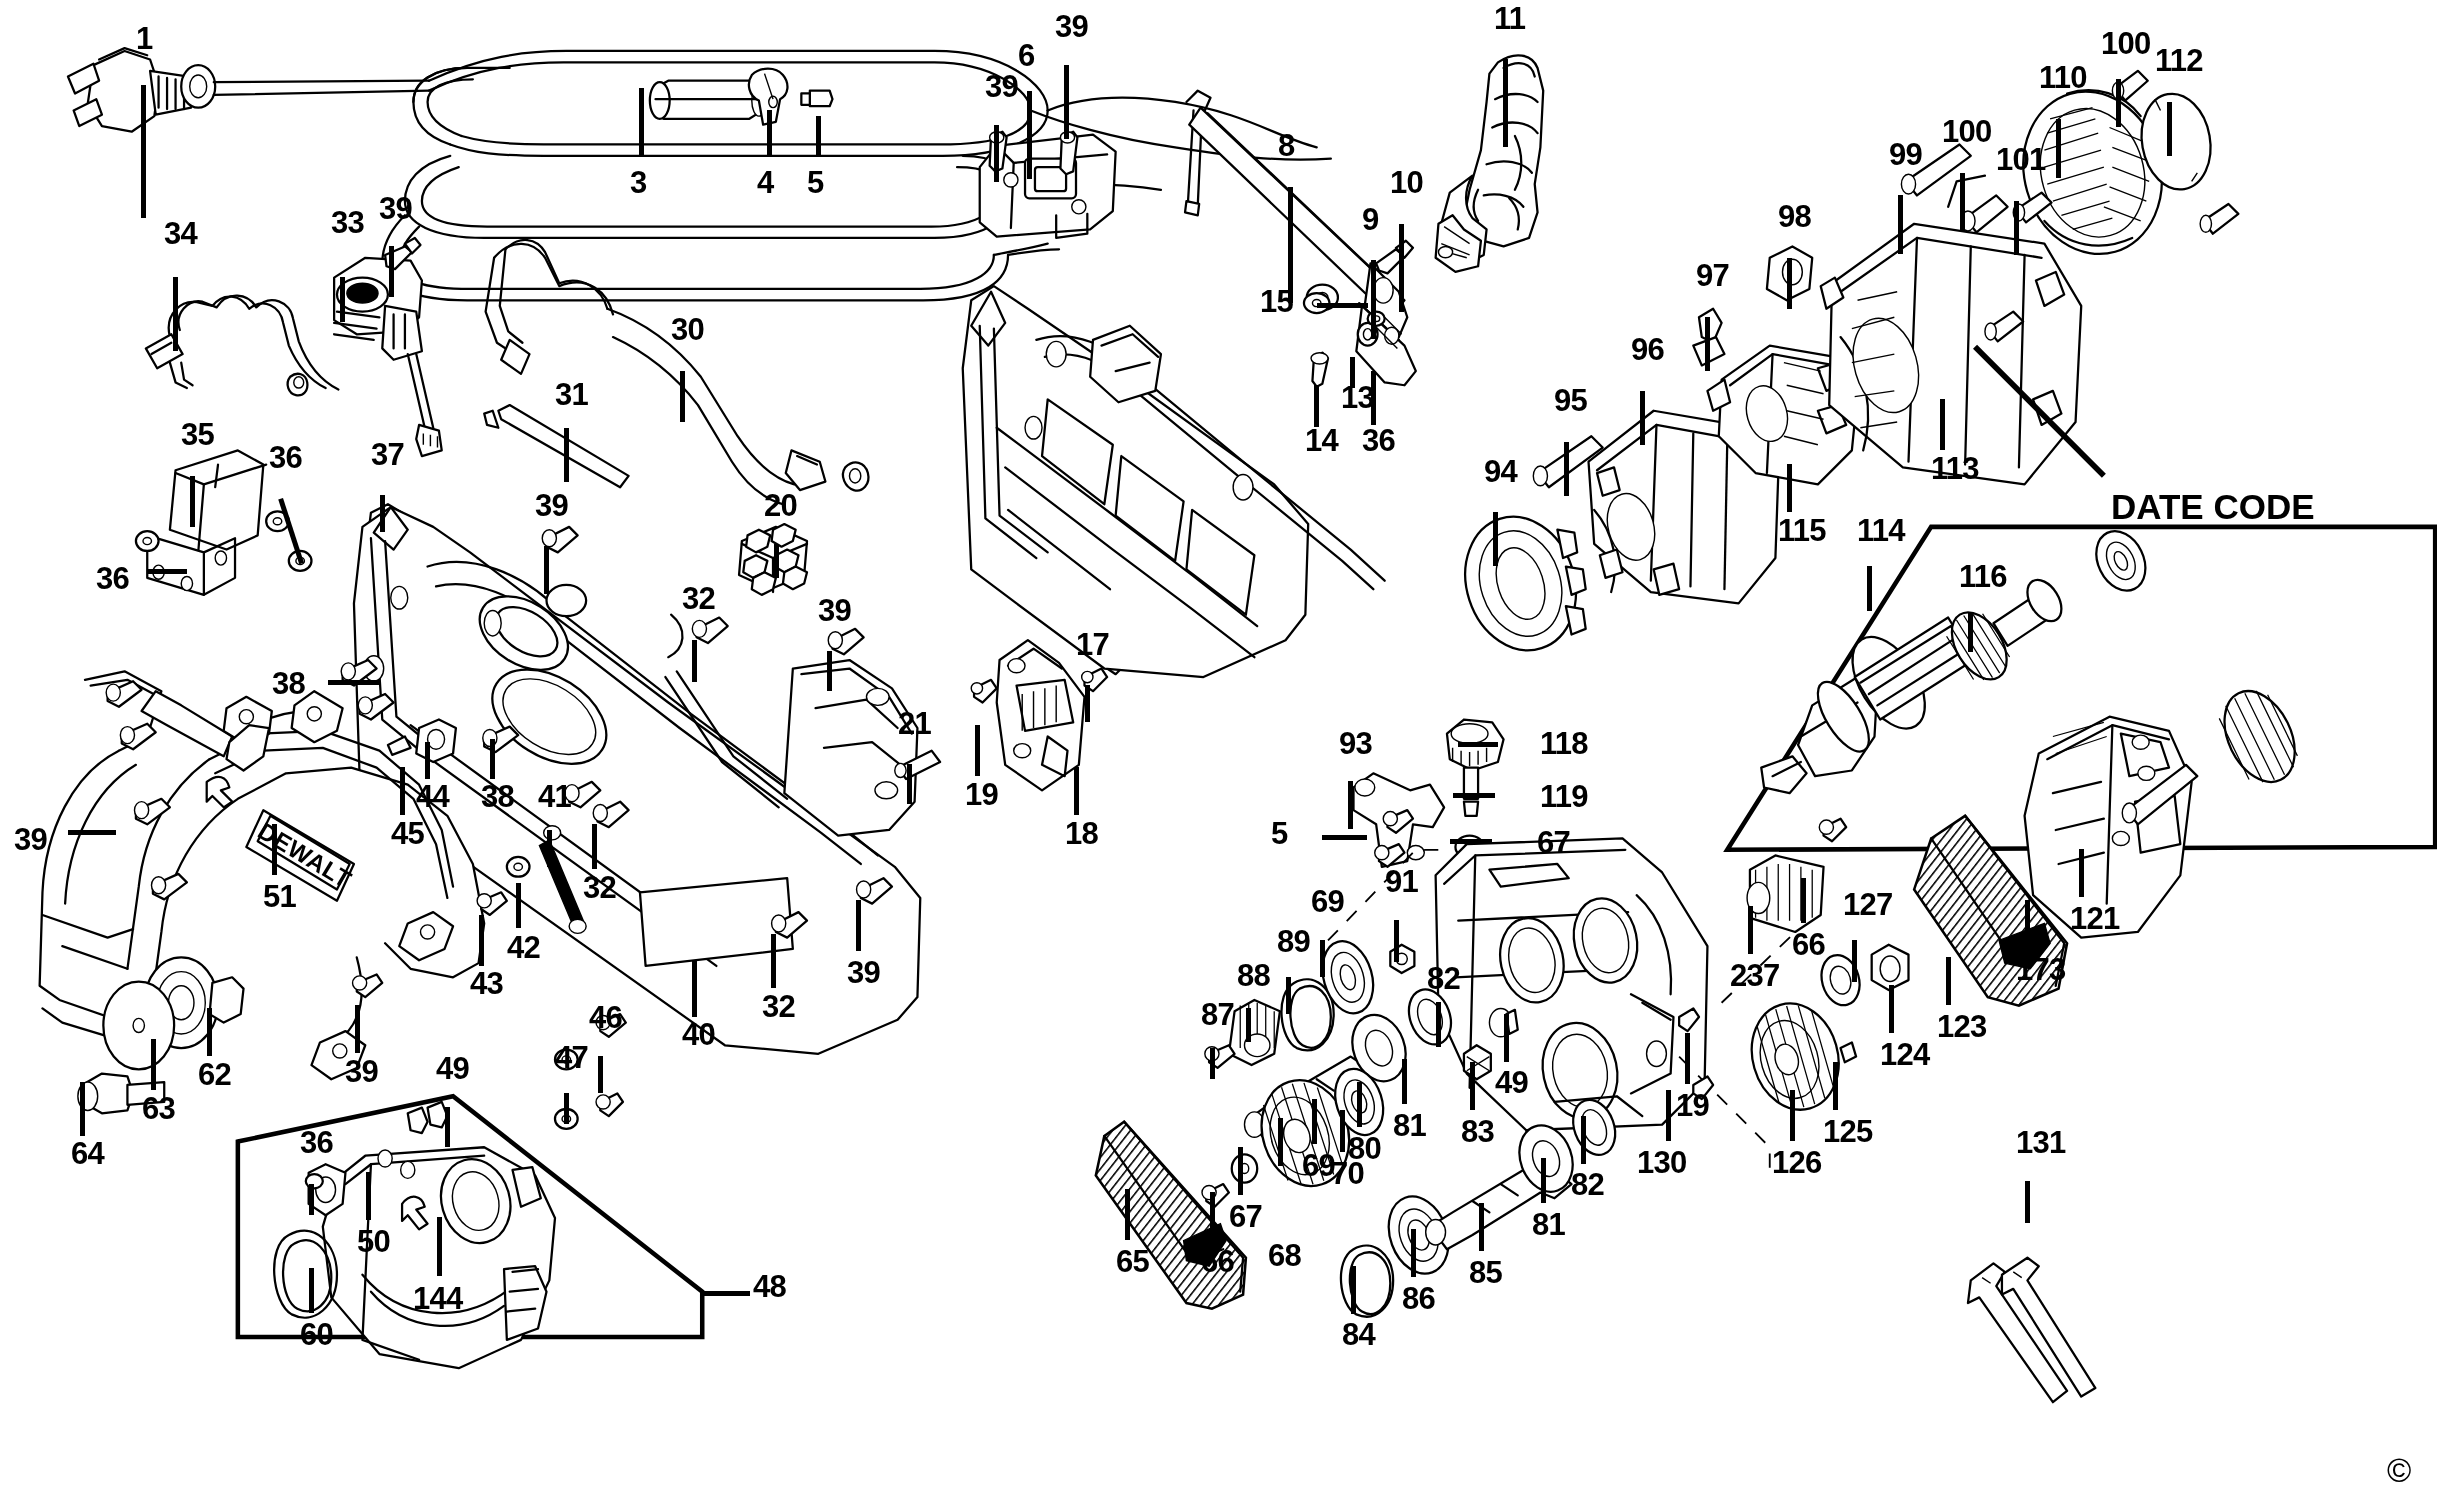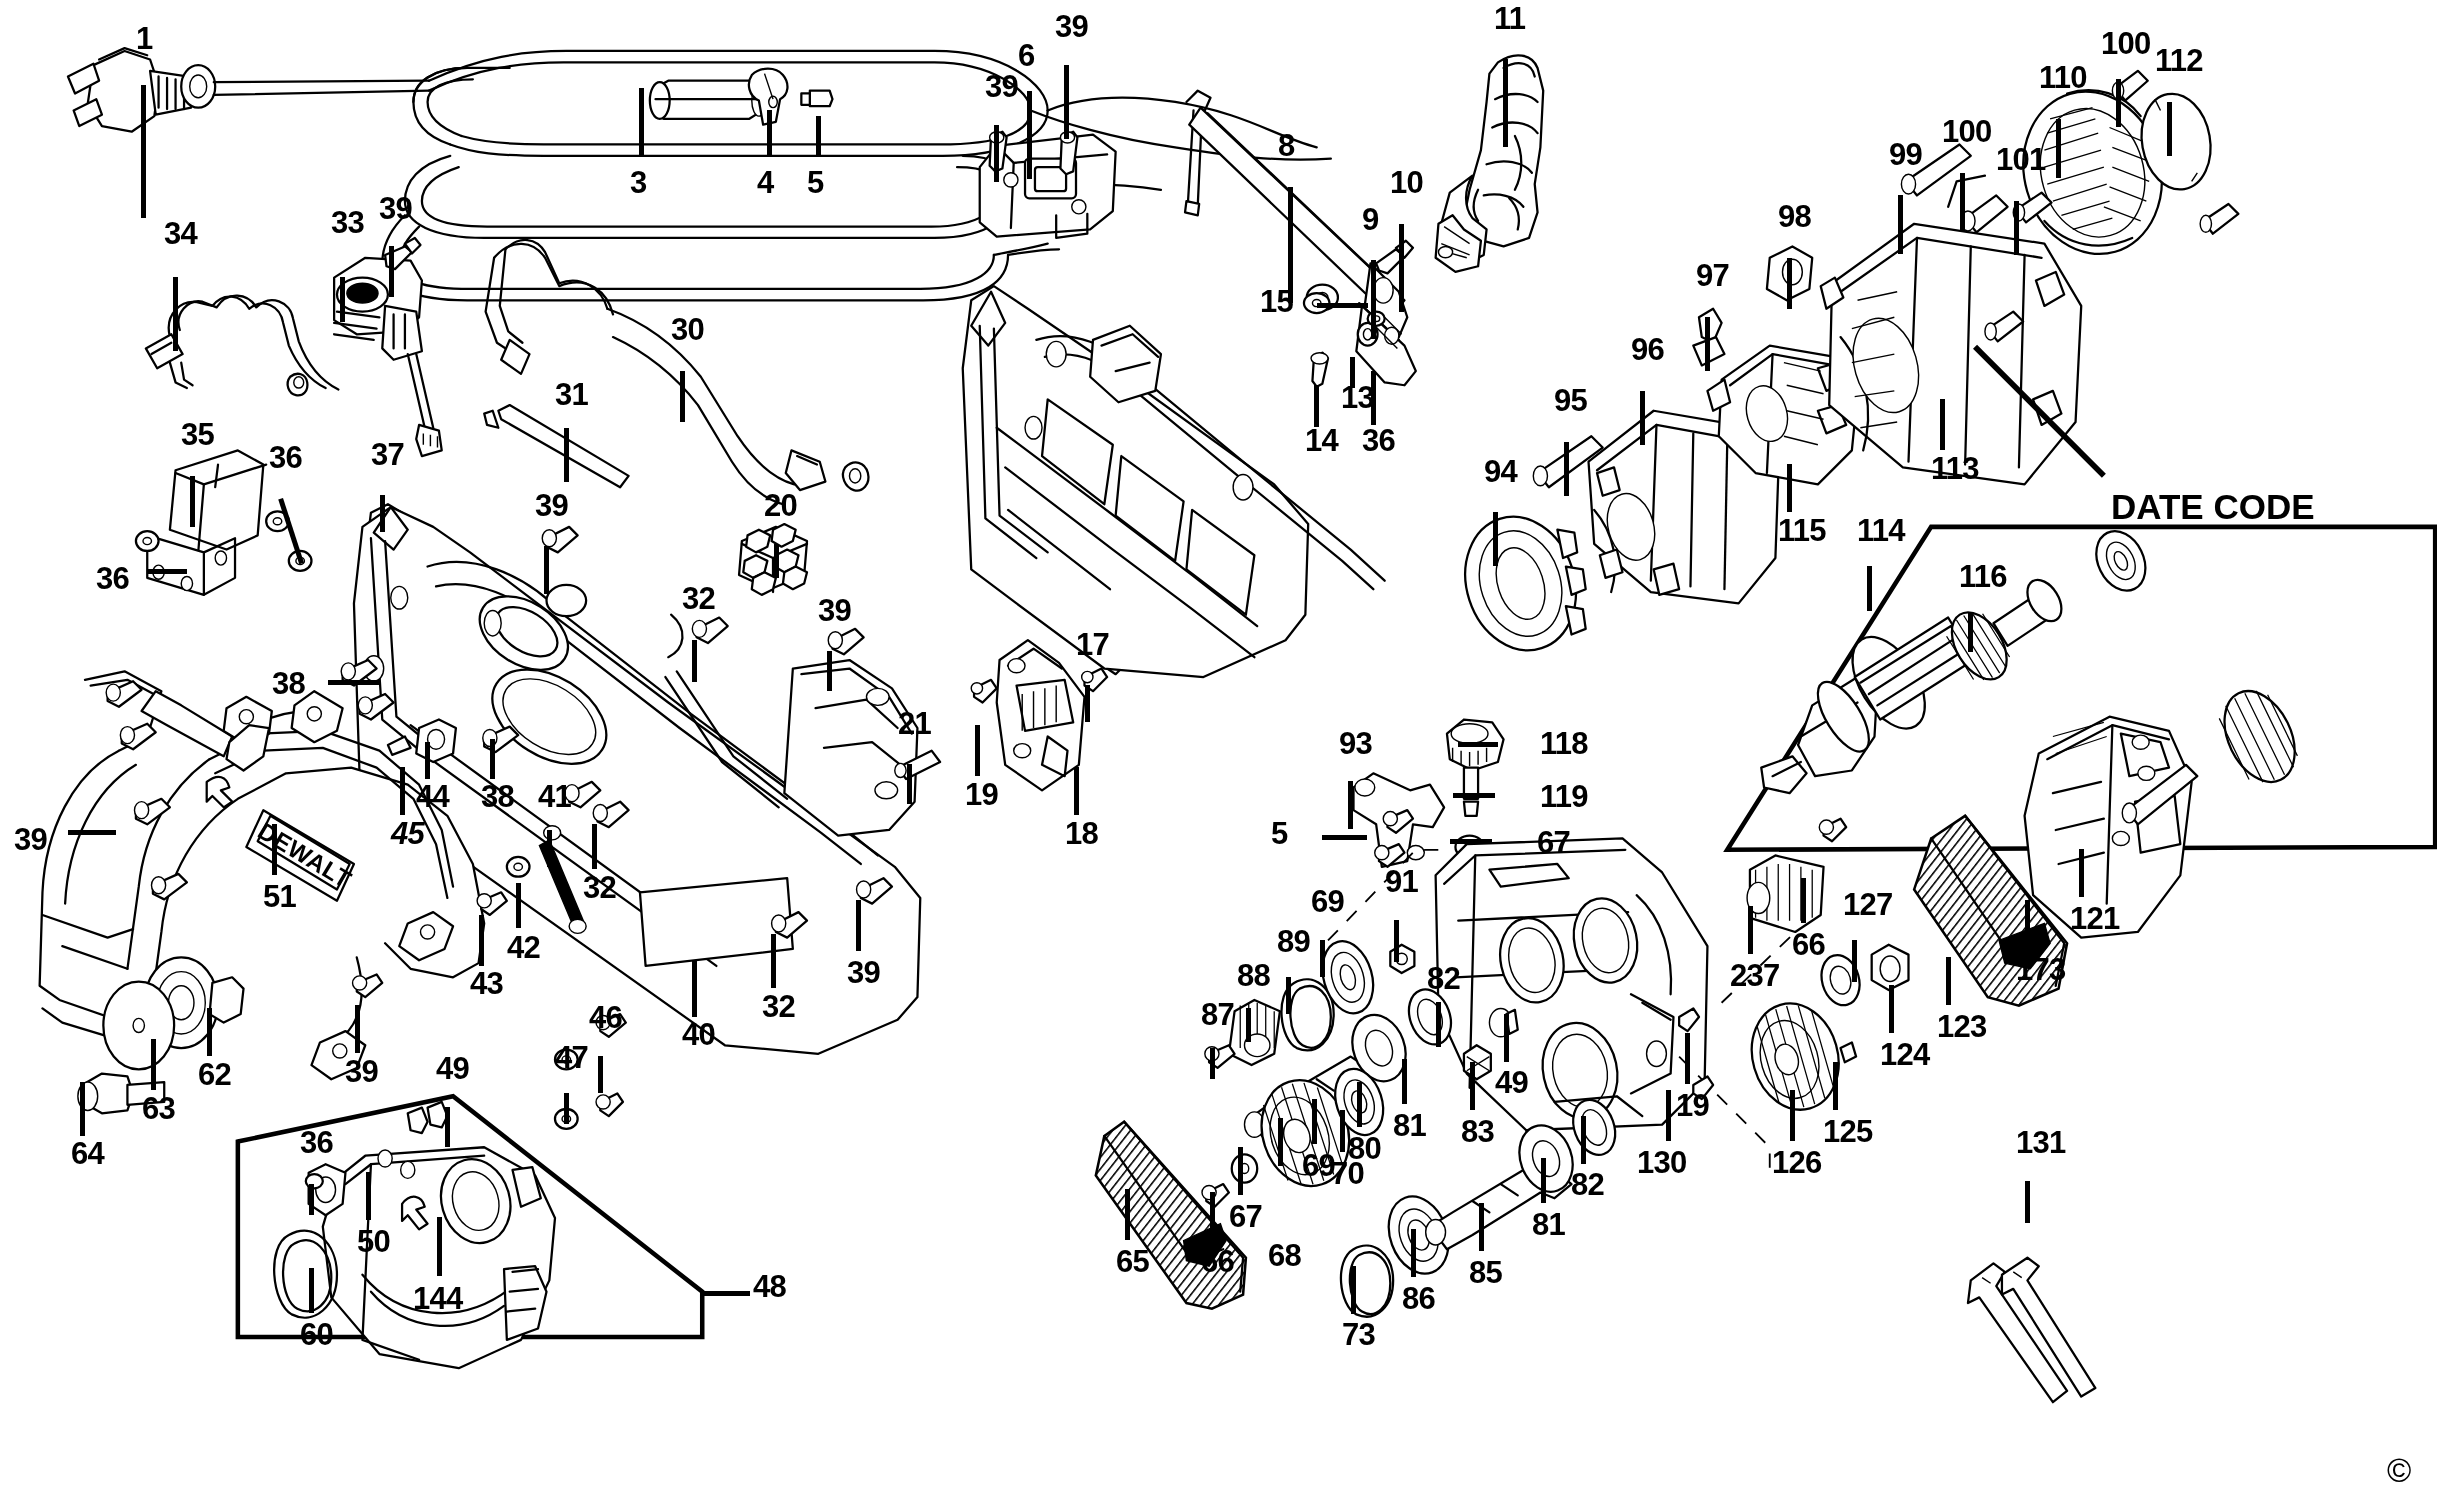--- a/index.html
+++ b/index.html
@@ -931,21 +931,21 @@
       <div class="callout" style="left: 682px; top: 583px;">32</div>
       <div class="lead" style="left: 697px; top: 640px; width: 42px; height: 5px; transform: rotate(90deg);"></div>
       <div class="callout" style="left: 818px; top: 595px;">39</div>
       <div class="lead" style="left: 832px; top: 651px; width: 40px; height: 5px; transform: rotate(90deg);"></div>
       <div class="callout" style="left: 272px; top: 668px;">38</div>
       <div class="lead" style="left: 328px; top: 680px; width: 51px; height: 5px; transform: rotate(0deg);"></div>
       <div class="callout" style="left: 14px; top: 824px;">39</div>
       <div class="lead" style="left: 68px; top: 830px; width: 48px; height: 5px; transform: rotate(0deg);"></div>
       <div class="callout" style="left: 416px; top: 781px;">44</div>
       <div class="lead" style="left: 430px; top: 742px; width: 37px; height: 5px; transform: rotate(90deg);"></div>
-      <div class="callout" style="left: 391px; top: 818px; font-style: italic;">45</div>
+      <div class="callout" style="left: 391px; top: 818px;">45</div>
       <div class="lead" style="left: 405px; top: 767px; width: 48px; height: 5px; transform: rotate(90deg);"></div>
       <div class="callout" style="left: 481px; top: 781px;">38</div>
       <div class="lead" style="left: 495px; top: 739px; width: 40px; height: 5px; transform: rotate(90deg);"></div>
       <div class="callout" style="left: 538px; top: 781px;">41</div>
       <div class="lead" style="left: 552px; top: 830px; width: 37px; height: 5px; transform: rotate(90deg);"></div>
       <div class="callout" style="left: 507px; top: 932px;">42</div>
       <div class="lead" style="left: 521px; top: 883px; width: 45px; height: 5px; transform: rotate(90deg);"></div>
       <div class="callout" style="left: 470px; top: 968px;">43</div>
       <div class="lead" style="left: 484px; top: 915px; width: 51px; height: 5px; transform: rotate(90deg);"></div>
       <div class="callout" style="left: 263px; top: 881px;">51</div>
@@ -1025,21 +1025,21 @@
       <div class="callout" style="left: 1302px; top: 1150px;">69</div>
       <div class="lead" style="left: 1317px; top: 1099px; width: 45px; height: 5px; transform: rotate(90deg);"></div>
       <div class="callout" style="left: 1268px; top: 1240px;">68</div>
       <div class="lead" style="left: 1283px; top: 1118px; width: 48px; height: 5px; transform: rotate(90deg);"></div>
       <div class="callout" style="left: 1229px; top: 1201px;">67</div>
       <div class="lead" style="left: 1243px; top: 1147px; width: 48px; height: 5px; transform: rotate(90deg);"></div>
       <div class="callout" style="left: 1201px; top: 1246px;">66</div>
       <div class="lead" style="left: 1215px; top: 1192px; width: 48px; height: 5px; transform: rotate(90deg);"></div>
       <div class="callout" style="left: 1116px; top: 1246px;">65</div>
       <div class="lead" style="left: 1130px; top: 1189px; width: 51px; height: 5px; transform: rotate(90deg);"></div>
-      <div class="callout" style="left: 1342px; top: 1319px;">73</div>
+      <div class="callout" style="left: 1342px; top: 1319px;">84</div>
       <div class="lead" style="left: 1356px; top: 1266px; width: 48px; height: 5px; transform: rotate(90deg);"></div>
       <div class="callout" style="left: 1402px; top: 1283px;">86</div>
       <div class="lead" style="left: 1416px; top: 1229px; width: 48px; height: 5px; transform: rotate(90deg);"></div>
       <div class="callout" style="left: 1469px; top: 1257px;">85</div>
       <div class="lead" style="left: 1484px; top: 1203px; width: 48px; height: 5px; transform: rotate(90deg);"></div>
       <div class="callout" style="left: 1532px; top: 1209px;">81</div>
       <div class="lead" style="left: 1546px; top: 1158px; width: 45px; height: 5px; transform: rotate(90deg);"></div>
       <div class="callout" style="left: 1571px; top: 1169px;">82</div>
       <div class="lead" style="left: 1586px; top: 1116px; width: 48px; height: 5px; transform: rotate(90deg);"></div>
       <div class="callout" style="left: 1676px; top: 1090px;">19</div>

